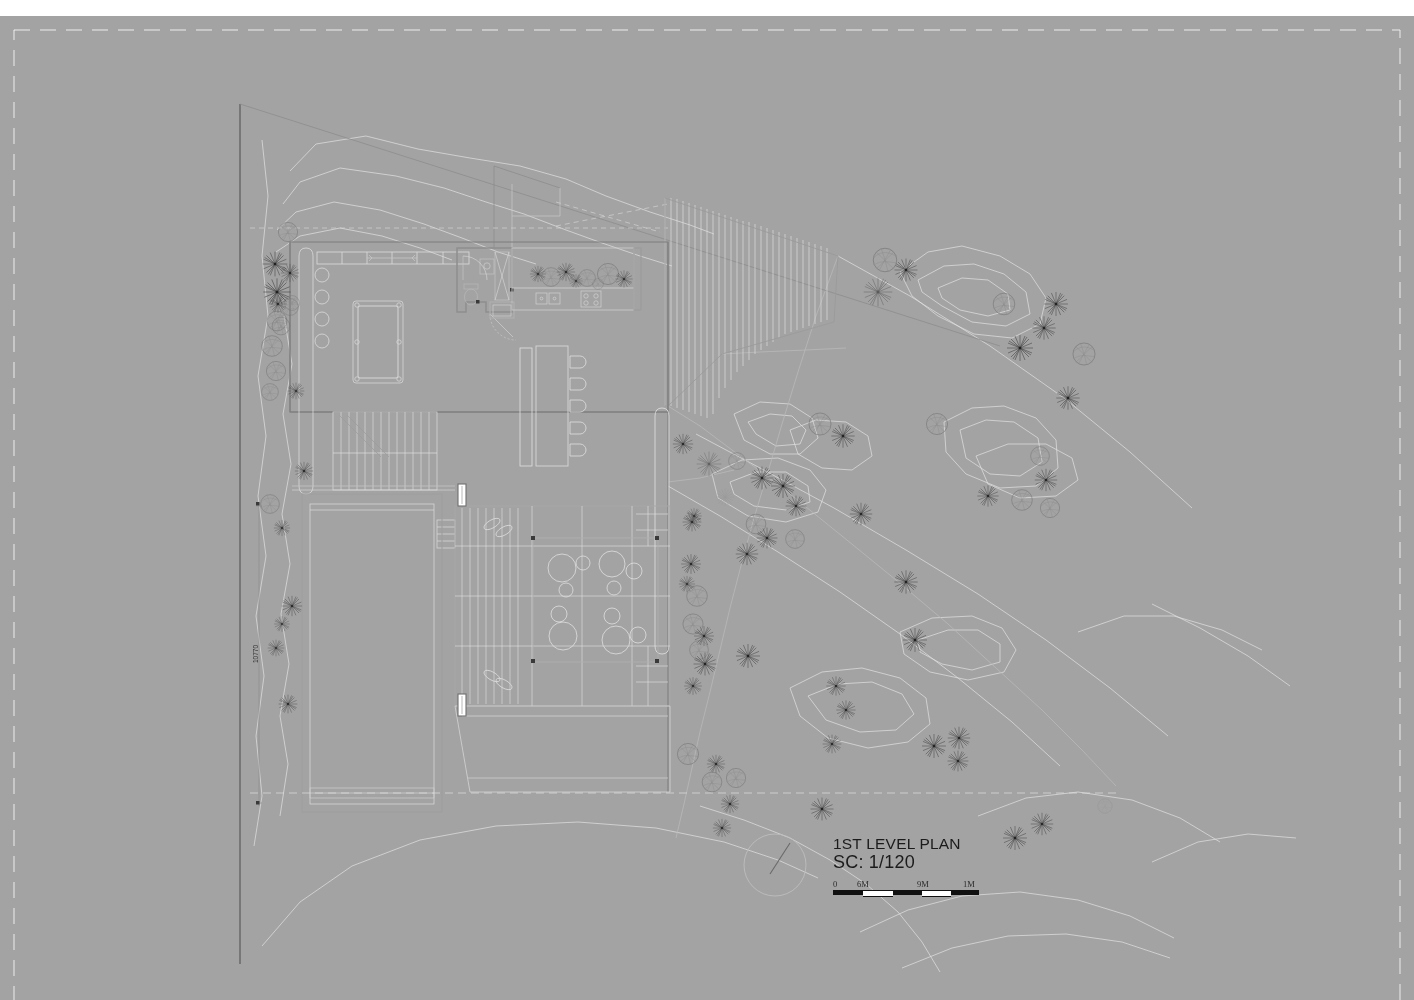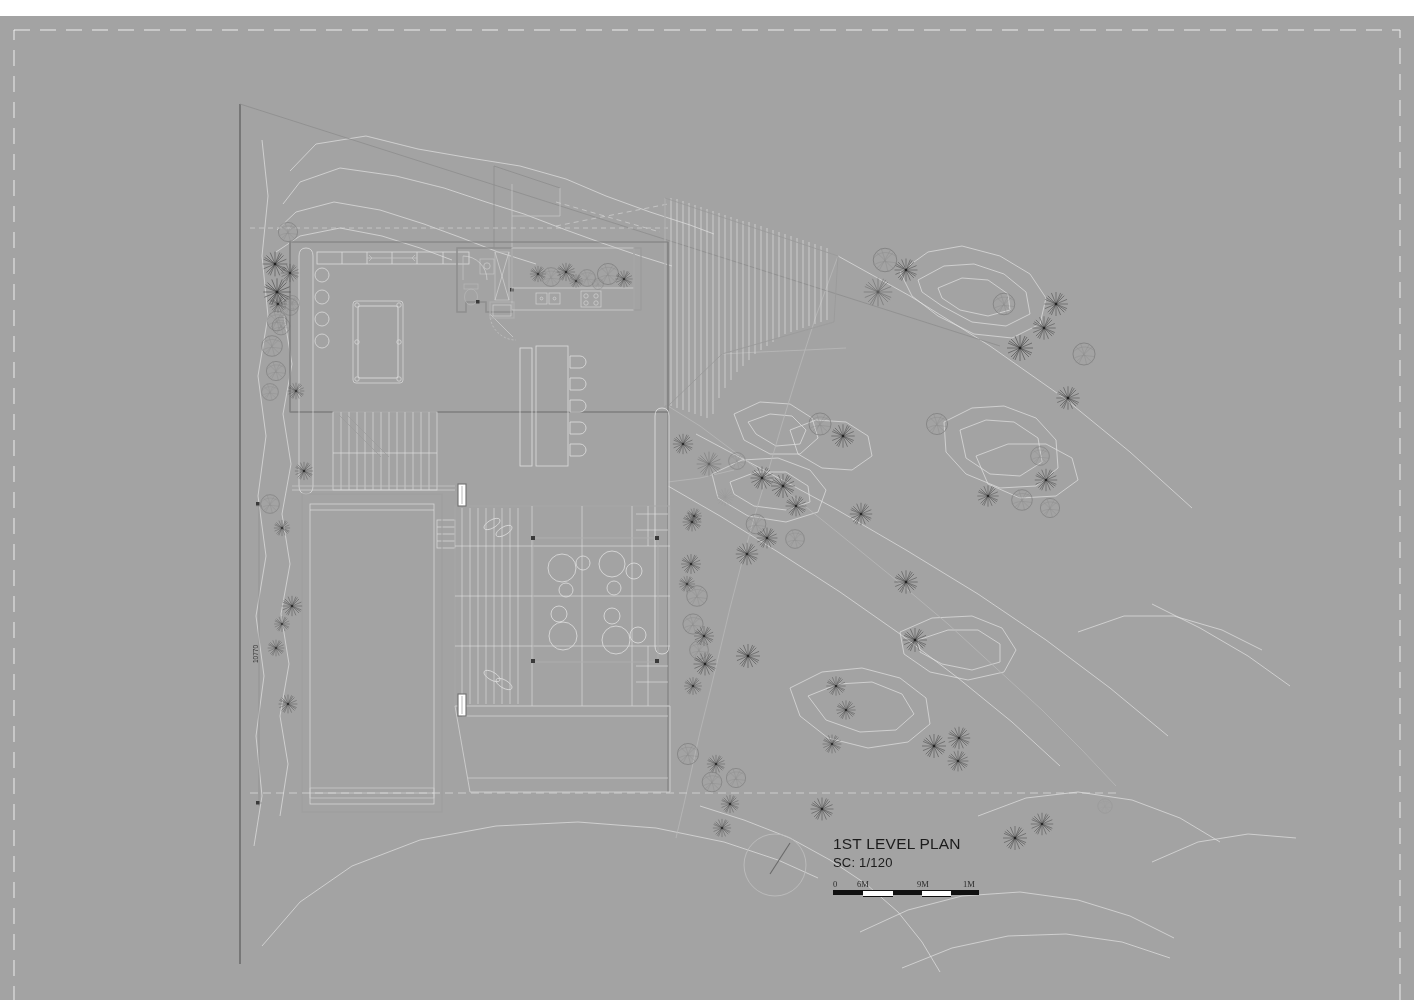--- a/index.html
+++ b/index.html
@@ -3,21 +3,21 @@
 <meta charset="utf-8">
 <title>1ST LEVEL PLAN</title>
 <style>
   html,body{margin:0;padding:0;background:#fff;}
   body{width:1414px;height:1000px;position:relative;overflow:hidden;
        font-family:"Liberation Sans", sans-serif;color:#111;}
   #sheet{position:absolute;left:0;top:16px;width:1414px;height:1000px;background:#a3a3a3;}
   #plan-svg{position:absolute;left:0;top:0;width:1414px;height:1000px;display:block;}
   .titleblock{position:absolute;left:833px;top:818px;}
   .titleblock .t1{font-size:15.5px;letter-spacing:.2px;line-height:19px;color:#1b1b1b;white-space:nowrap;}
-  .titleblock .t2{font-size:13px;letter-spacing:.2px;line-height:19px;color:#1b1b1b;white-space:nowrap;}
+  .titleblock .t2{font-size:18px;letter-spacing:.2px;line-height:19px;color:#1b1b1b;white-space:nowrap;}
   .scalebar{position:absolute;left:833px;top:863px;width:146px;height:22px;}
   .sb-ticks{position:relative;height:11px;}
   .sb-ticks span{position:absolute;top:0;font-size:8.5px;color:#2a2a2a;font-family:"Liberation Serif", serif;}
   .sb-bars{position:relative;height:6px;width:146px;}
   .sb-bars i{position:absolute;top:0;height:5px;display:block;}
   .sb-bars i.on{background:#111;}
   .sb-bars i.off{background:#fff;border-top:0.6px solid #111;border-bottom:0.6px solid #111;}
 </style>
 </head>
 <body>

